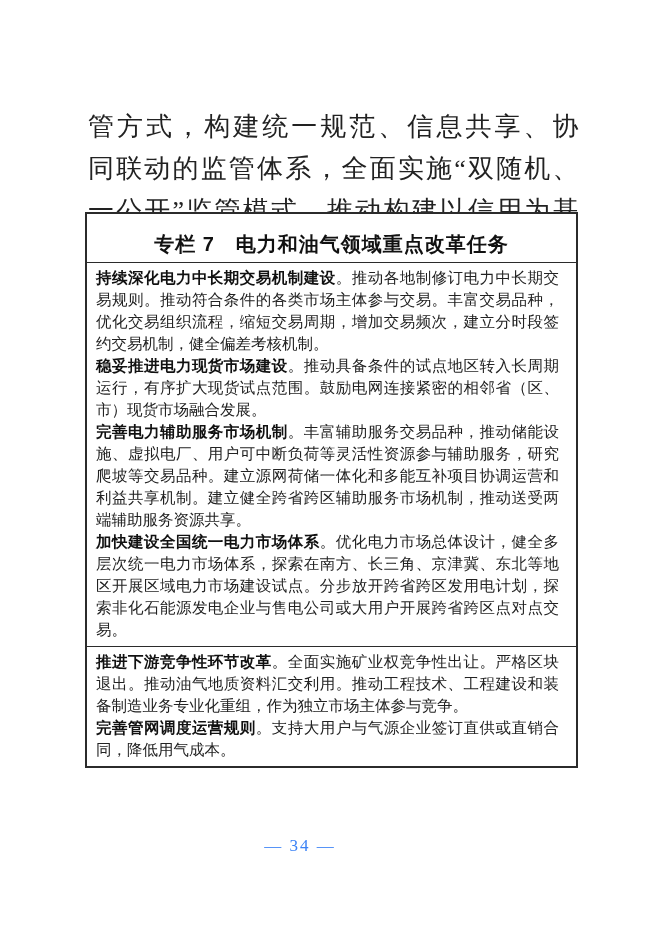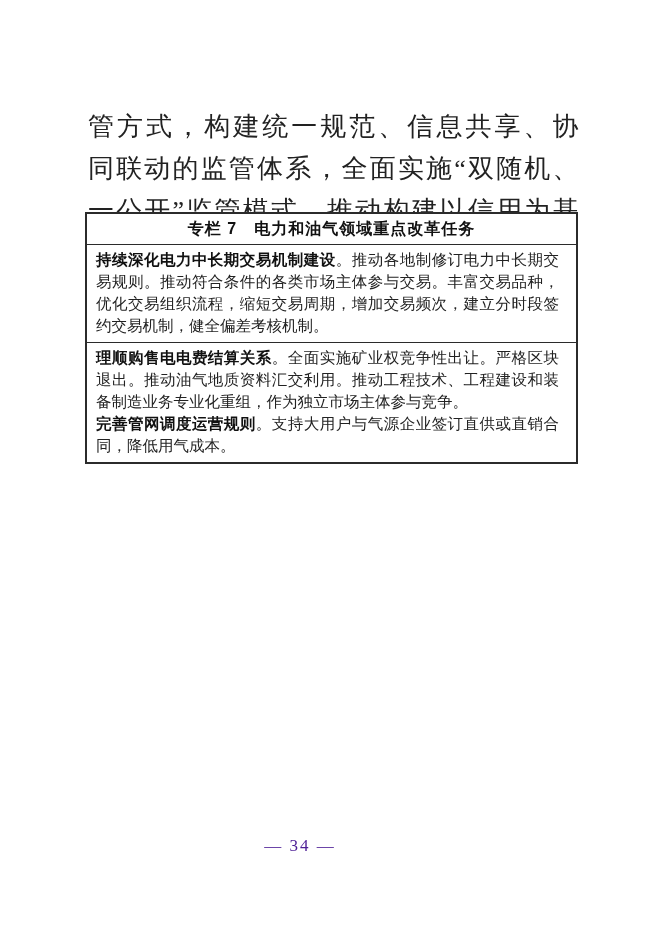--- a/index.html
+++ b/index.html
@@ -27,25 +27,26 @@
     position:absolute;
     left:85px; top:212px; width:493px;
     box-sizing:border-box;
     border:2px solid #2b2b2b;
     background:#ffffff;
   }
   .box-title {
     text-align:center;
     font-family:"Liberation Sans","DejaVu Sans",sans-serif;
     font-weight:bold;
-    font-size:16px;
+    font-size:20px;
     letter-spacing:1px;
     padding:5px 4px 4px 4px;
     border-bottom:1px solid #2b2b2b;
     color:#111111;
+    margin-top:12px;
   }
   .box-section {
     padding:4px 17px 5px 9px;
     font-size:15.5px;
     line-height:22px;
     text-align:justify;
     color:#222222;
   }
   .box-section.divided { border-top:1px solid #2b2b2b; }
   .box-section p { margin:0; }
@@ -54,38 +55,41 @@
     font-weight:bold;
     color:#111111;
   }
 
   .footer {
     position:absolute;
     left:0; top:836px; width:600px;
     text-align:center;
     font-size:17px;
     letter-spacing:2px;
-    color:#4c1d95;
+    color:#3b82f6;
   }
 </style>
 </head>
 <body>
 
 <div class="page">
 
   <p class="intro">管方式，构建统一规范、信息共享、协同联动的监管体系，全面实施“双随机、一公开”监管模式，推动构建以信用为基础的新型监管机制。</p>
 
   <div class="box">
     <div class="box-title">专栏 7　电力和油气领域重点改革任务</div>
 
     <div class="box-section">
       <p><span class="lead">持续深化电力中长期交易机制建设</span><span>。推动各地制修订电力中长期交易规则。推动符合条件的各类市场主体参与交易。丰富交易品种，优化交易组织流程，缩短交易周期，增加交易频次，建立分时段签约交易机制，健全偏差考核机制。</span></p>
+      <p><span class="lead">稳妥推进电力现货市场建设</span><span>。推动具备条件的试点地区转入长周期运行，有序扩大现货试点范围。鼓励电网连接紧密的相邻省（区、市）现货市场融合发展。</span></p>
+      <p><span class="lead">完善电力辅助服务市场机制</span><span>。丰富辅助服务交易品种，推动储能设施、虚拟电厂、用户可中断负荷等灵活性资源参与辅助服务，研究爬坡等交易品种。建立源网荷储一体化和多能互补项目协调运营和利益共享机制。建立健全跨省跨区辅助服务市场机制，推动送受两端辅助服务资源共享。</span></p>
+      <p><span class="lead">加快建设全国统一电力市场体系</span><span>。优化电力市场总体设计，健全多层次统一电力市场体系，探索在南方、长三角、京津冀、东北等地区开展区域电力市场建设试点。分步放开跨省跨区发用电计划，探索非化石能源发电企业与售电公司或大用户开展跨省跨区点对点交易。</span></p>
     </div>
 
     <div class="box-section divided">
-      <p><span class="lead">理顺购售电电费结算关系</span><span>。全面实施矿业权竞争性出让。严格区块退出。推动油气地质资料汇交利用。推动工程技术、工程建设和装备制造业务专业化重组，作为独立市场主体参与竞争。</span></p>
+      <p><span class="lead">推进下游竞争性环节改革</span><span>。全面实施矿业权竞争性出让。严格区块退出。推动油气地质资料汇交利用。推动工程技术、工程建设和装备制造业务专业化重组，作为独立市场主体参与竞争。</span></p>
       <p><span class="lead">完善管网调度运营规则</span><span>。支持大用户与气源企业签订直供或直销合同，降低用气成本。</span></p>
     </div>
   </div>
 
   <div class="footer">— 34 —</div>
 
 </div>
 
 </body></html>

